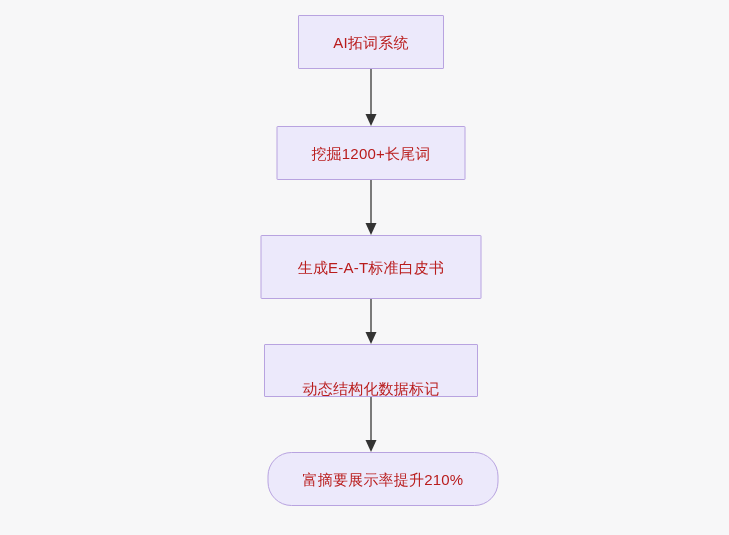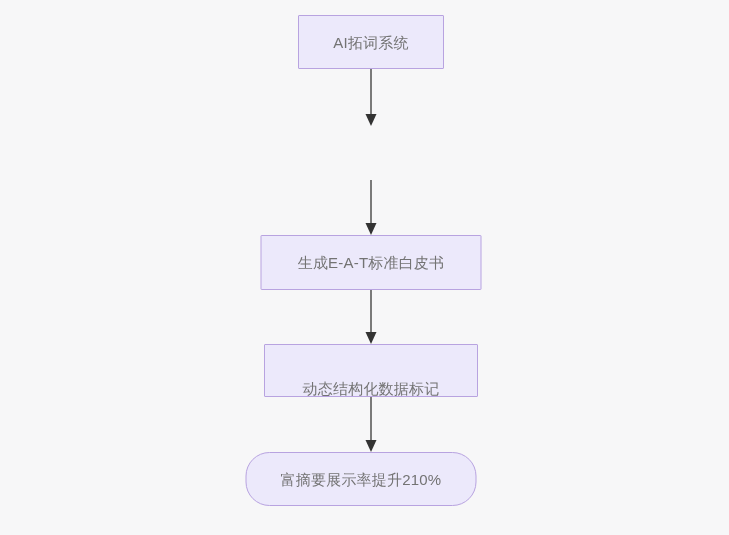--- a/index.html
+++ b/index.html
@@ -28,21 +28,21 @@
     border-radius: 1px;
     display: flex;
     align-items: center;
     justify-content: center;
     transform: translateX(-50%);
   }
 
   .node-label {
     font-size: 15px;
     line-height: 1;
-    color: #737373;
+    color: #b91c1c;
     letter-spacing: 0.2px;
     white-space: nowrap;
     text-align: center;
   }
 
   .edge {
     position: absolute;
     transform: translateX(-50%);
     overflow: visible;
   }
@@ -69,26 +69,29 @@
 
   <svg class="edge" style="left:371px; top:397px; width:20px; height:55px;" viewBox="0 0 20 55">
     <line x1="10" y1="0" x2="10" y2="46" stroke="#7a7a7a" stroke-width="2"></line>
     <polygon points="10,55 4.5,43 15.5,43" fill="#333333"></polygon>
   </svg>
 
   <div class="node" style="left:371px; top:15px; width:146px; height:54px;">
     <span class="node-label">AI拓词系统</span>
   </div>
 
+  <div class="node" style="left:371px; top:126px; width:189px; height:54px;">
+    <span class="node-label">挖掘1200+长尾词</span>
+  </div>
 
-  <div class="node" style="left:371px; top:235px; width:221px; height:55px;">
+  <div class="node" style="left:371px; top:235px; width:221px; height:64px;">
     <span class="node-label">生成E-A-T标准白皮书</span>
   </div>
 
   <div class="node" style="left:371px; top:344px; width:214px; height:53px;align-items:flex-end;">
     <span class="node-label">动态结构化数据标记</span>
   </div>
 
-  <div class="node" style="left:361px; top:452px; width:231px; height:54px;border-radius:24px;">
+  <div class="node" style="left:383px; top:452px; width:231px; height:54px;border-radius:24px;">
     <span class="node-label">富摘要展示率提升210%</span>
   </div>
 
 </div>
 
 </body></html>

